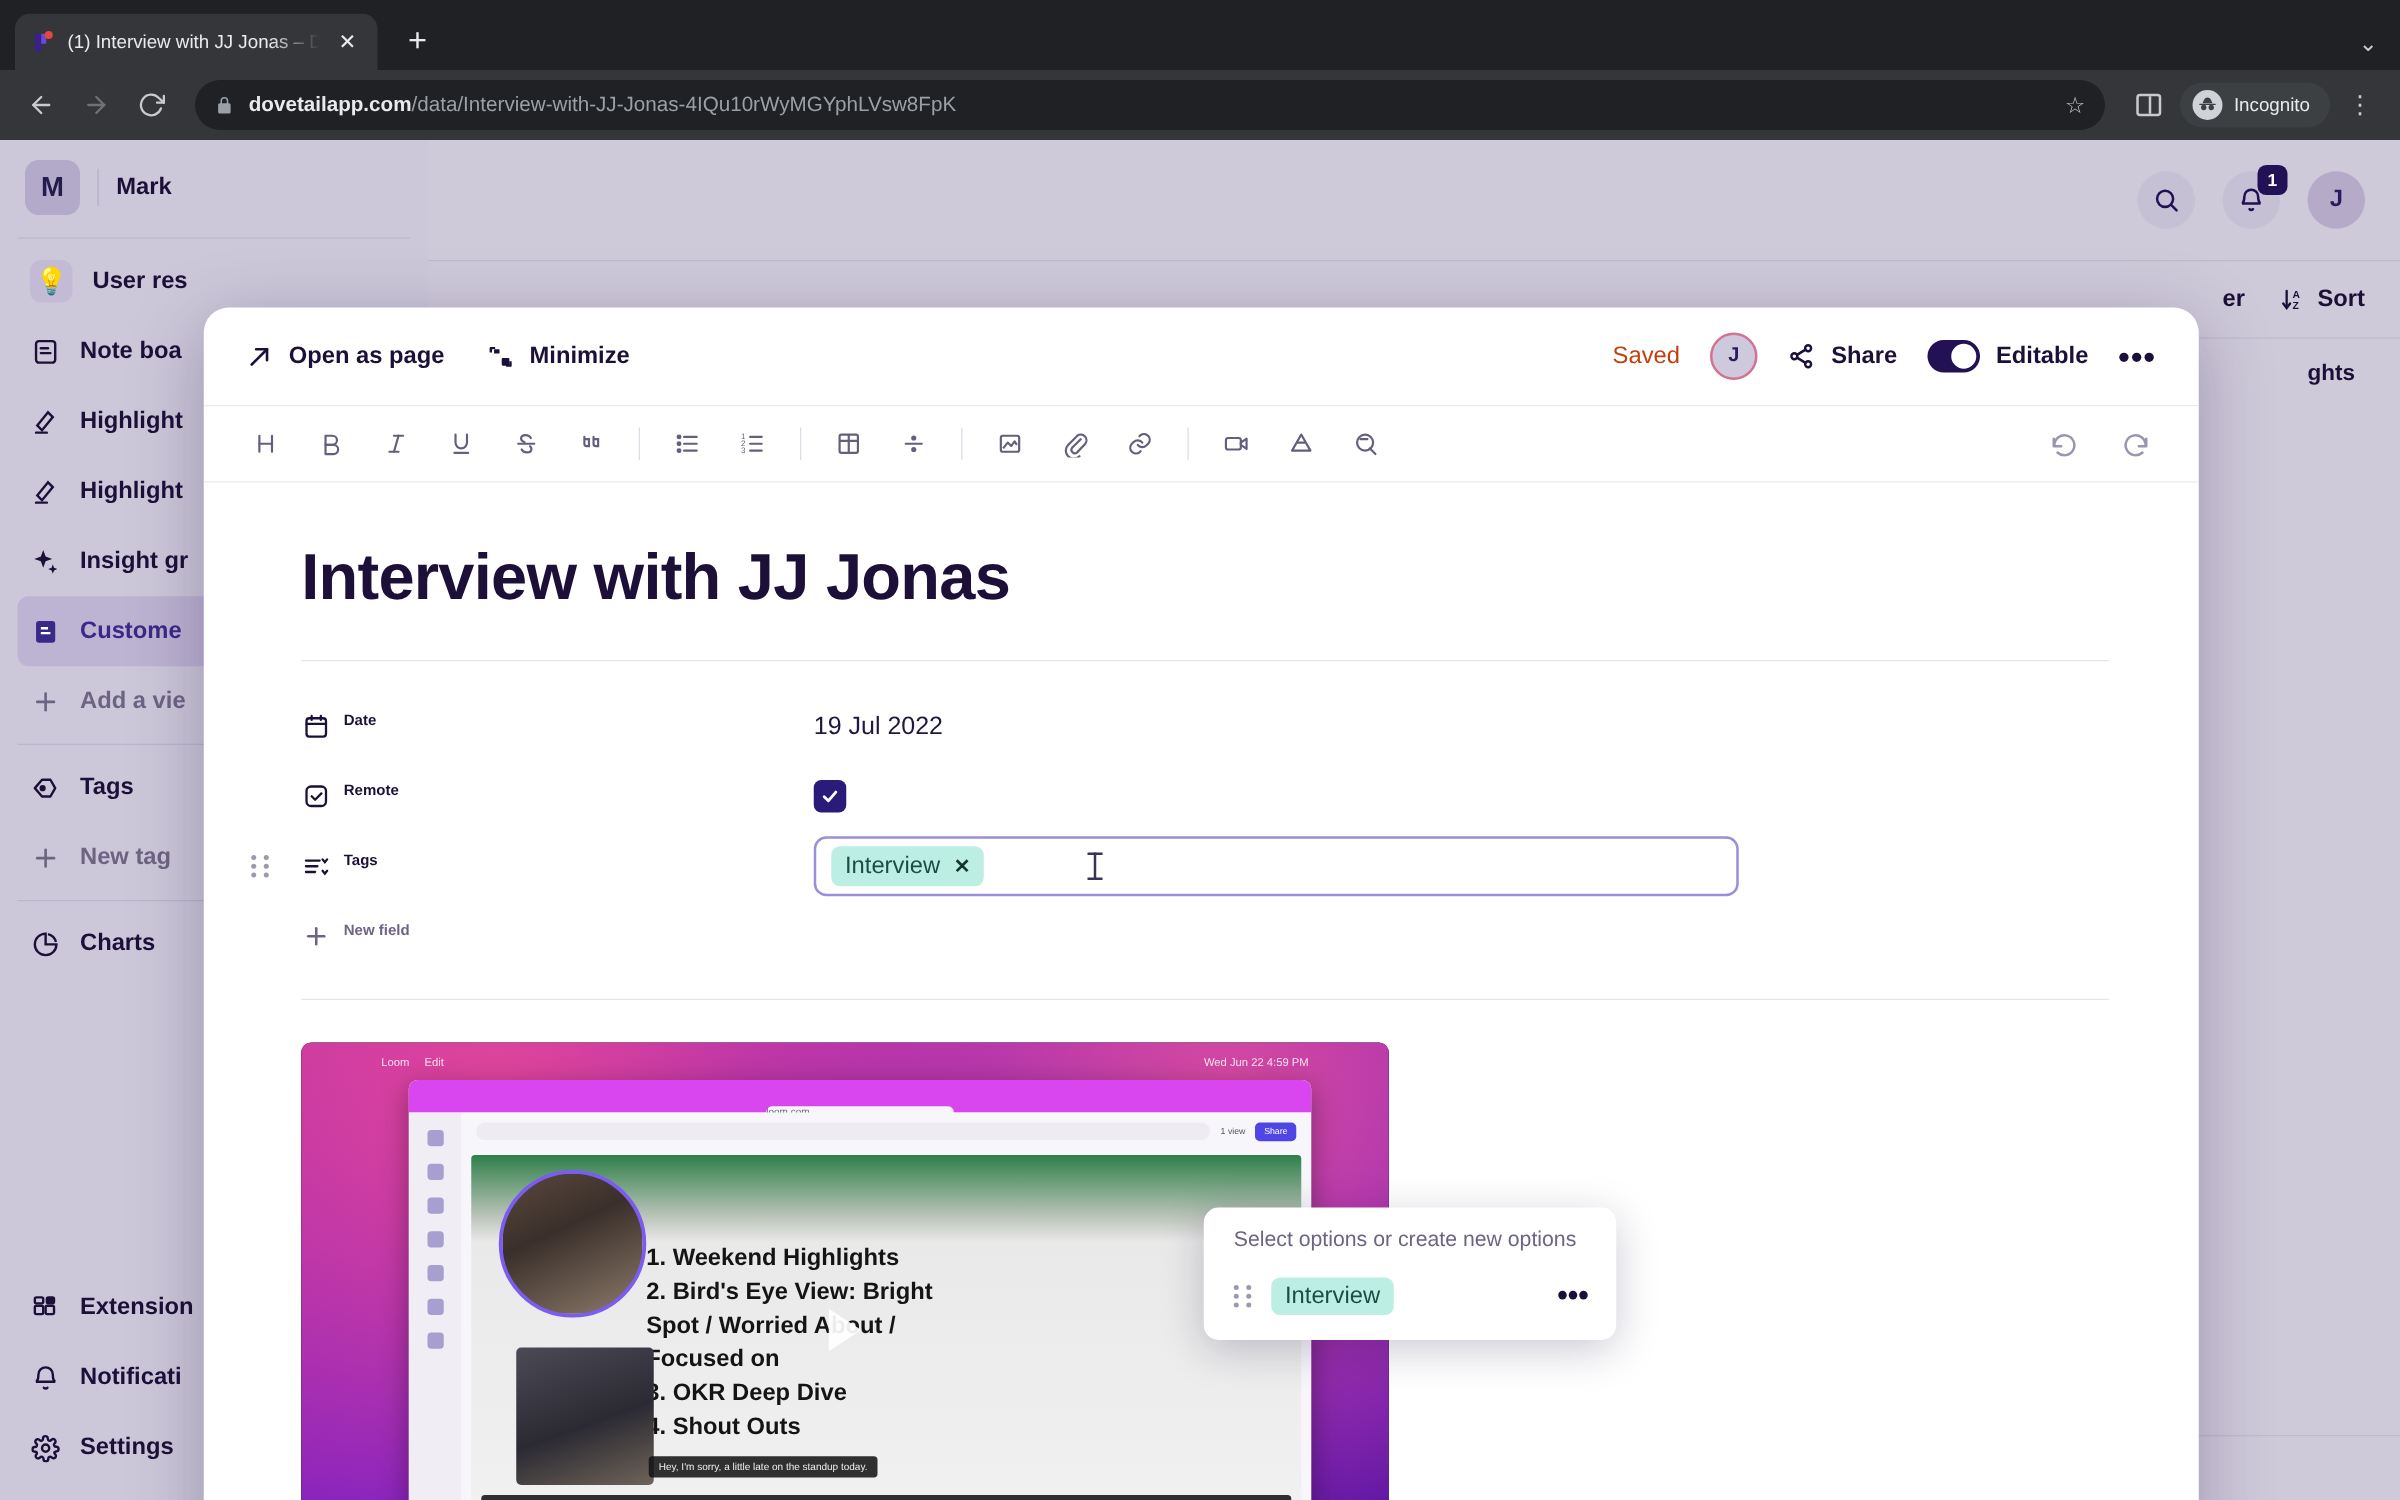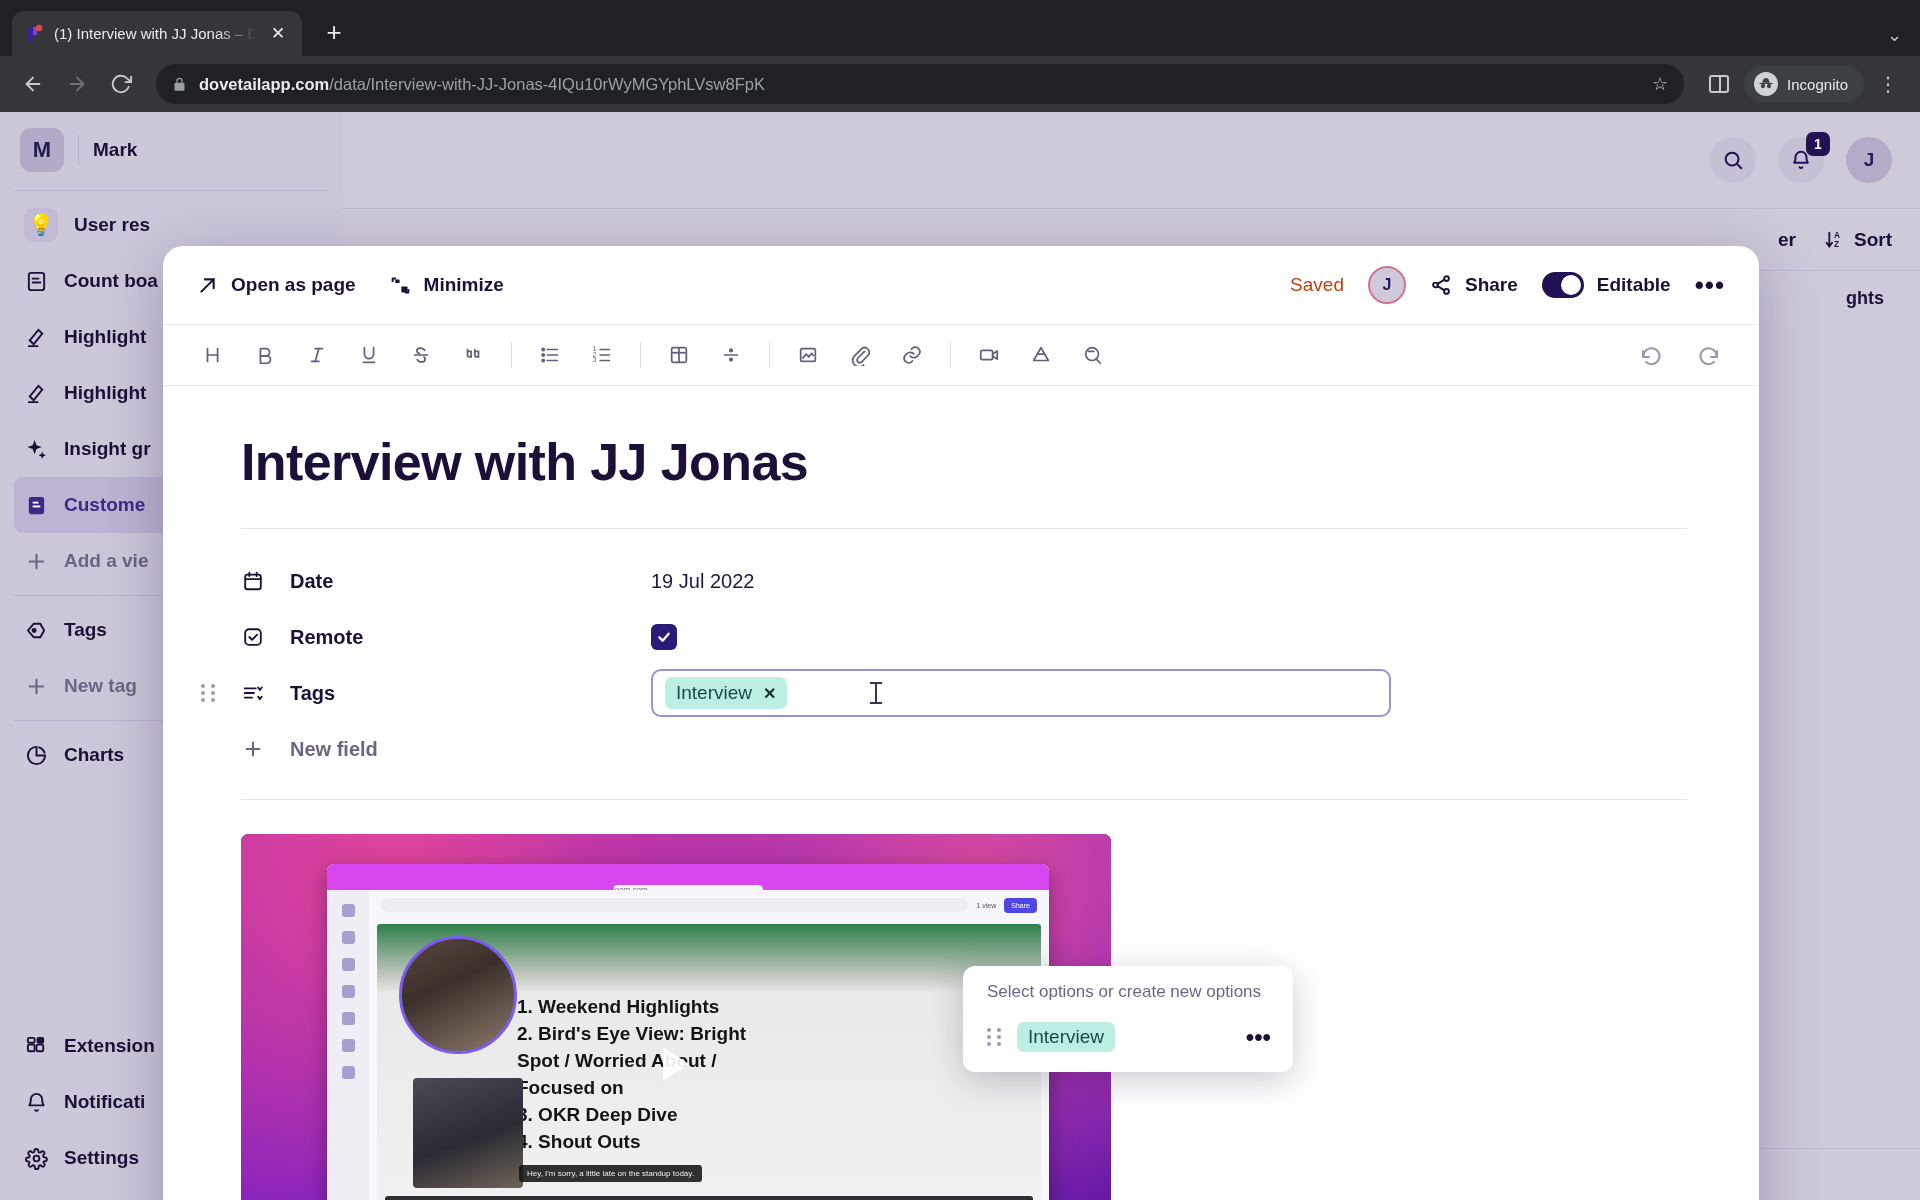--- a/index.html
+++ b/index.html
@@ -191,22 +191,22 @@
   .doc-rule { height: 1px; background: #e6e3ee; margin: 36px 0 0 0; }
 
   .fields { padding: 24px 0 0 0; position: relative; }
   .field-row { display: flex; align-items: center; height: 56px; position: relative; }
   .drag-handle {
     position: absolute; left: -42px; width: 18px; height: 22px; display: grid;
     grid-template-columns: 1fr 1fr; gap: 3px; align-content: center; justify-items: center;
   }
   .drag-handle i { width: 4px; height: 4px; border-radius: 50%; background: #9d98b0; display: block; }
   .field-label {
-    width: 410px; display: flex; align-items: flex-end; gap: 25px;
-    color: #1c1039; font-size: 20px; font-weight: 700; flex: 0 0 auto;
+    width: 410px; display: flex; align-items: flex-start; gap: 10px;
+    color: #1c1039; font-size: 12px; font-weight: 700; flex: 0 0 auto;
   }
   .field-label.muted { color: #6d6484; font-weight: 600; }
   .field-value { flex: 1 1 auto; color: #22183f; font-size: 20px; }
   .checkbox-on {
     width: 26px; height: 26px; border-radius: 6px; background: #2a1a7a;
     display: flex; align-items: center; justify-content: center;
   }
   .tag-input {
     width: 740px; height: 48px; border: 2px solid #9a8fd8; border-radius: 10px;
     display: flex; align-items: center; padding: 0 12px; gap: 10px; position: relative;
@@ -404,21 +404,21 @@
       </div>
 
       <div class="sb-item">
         <span class="sb-icon">
           <svg width="23" height="23" viewBox="0 0 24 24" fill="none" stroke="#1c1039" stroke-width="2" stroke-linecap="round">
               <rect x="4" y="3" width="16" height="18" rx="2.5"></rect>
               <line x1="8" y1="9" x2="14" y2="9"></line>
               <line x1="8" y1="13" x2="16" y2="13"></line>
             </svg>
         </span>
-        <span>Count boa</span>
+        <span>Note boa</span>
       </div>
 
       <div class="sb-item">
         <span class="sb-icon">
           <svg width="23" height="23" viewBox="0 0 24 24" fill="none" stroke="#1c1039" stroke-width="2" stroke-linecap="round">
               <path d="M5 15 L14 4 L18 8 L9 19 Z"></path>
               <line x1="4" y1="21" x2="13" y2="21"></line>
             </svg>
         </span>
         <span>Highlight</span>
@@ -827,20 +827,25 @@
                 <span>New field</span>
               </span>
             </div>
           </div>
 
           <div class="doc-rule" style="margin-top:22px"></div>
 
           <div class="video-wrap">
             <div class="v-gradient"></div>
 
+            <div class="v-menubar">
+              <span>Loom</span>
+              <span>Edit</span>
+              <span style="margin-left:auto">Wed Jun 22  4:59 PM</span>
+            </div>
 
             <div class="v-window">
               <div class="v-chrome">
                 <span class="v-dot"></span>
                 <span class="v-dot"></span>
                 <span class="v-dot"></span>
                 <span class="v-urlbar">loom.com</span>
               </div>
               <div class="v-content">
                 <div class="v-rail">

